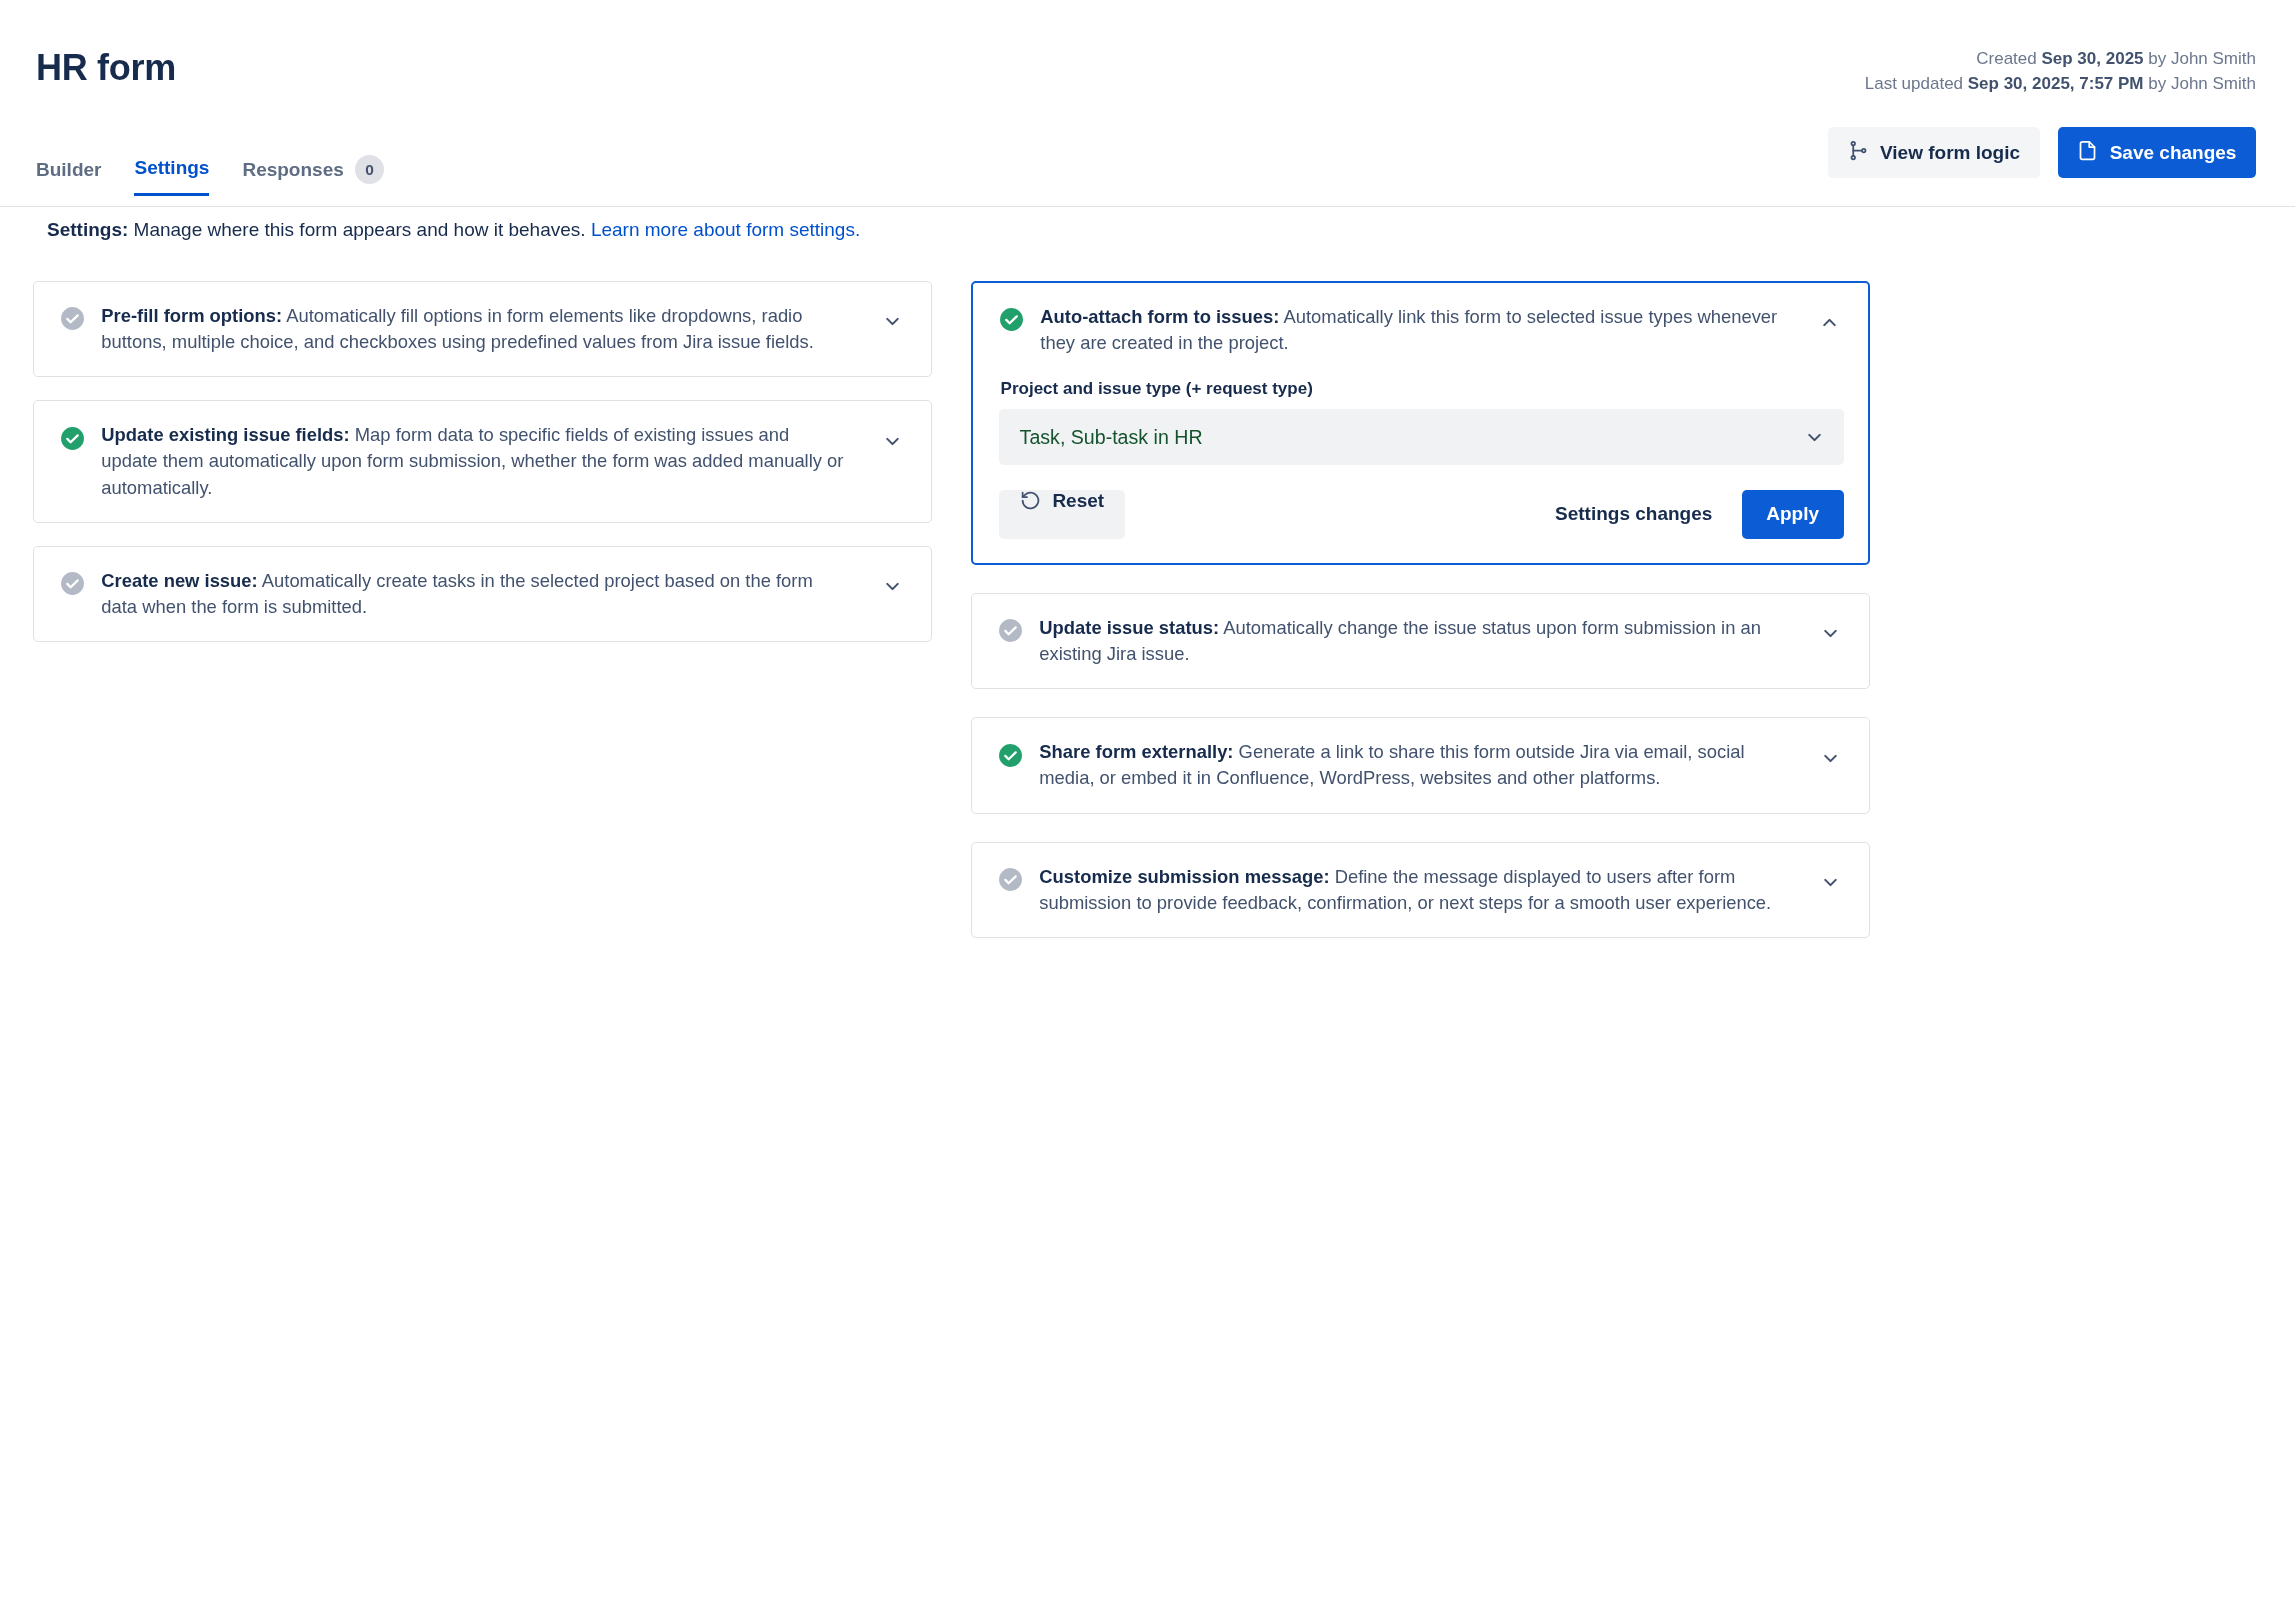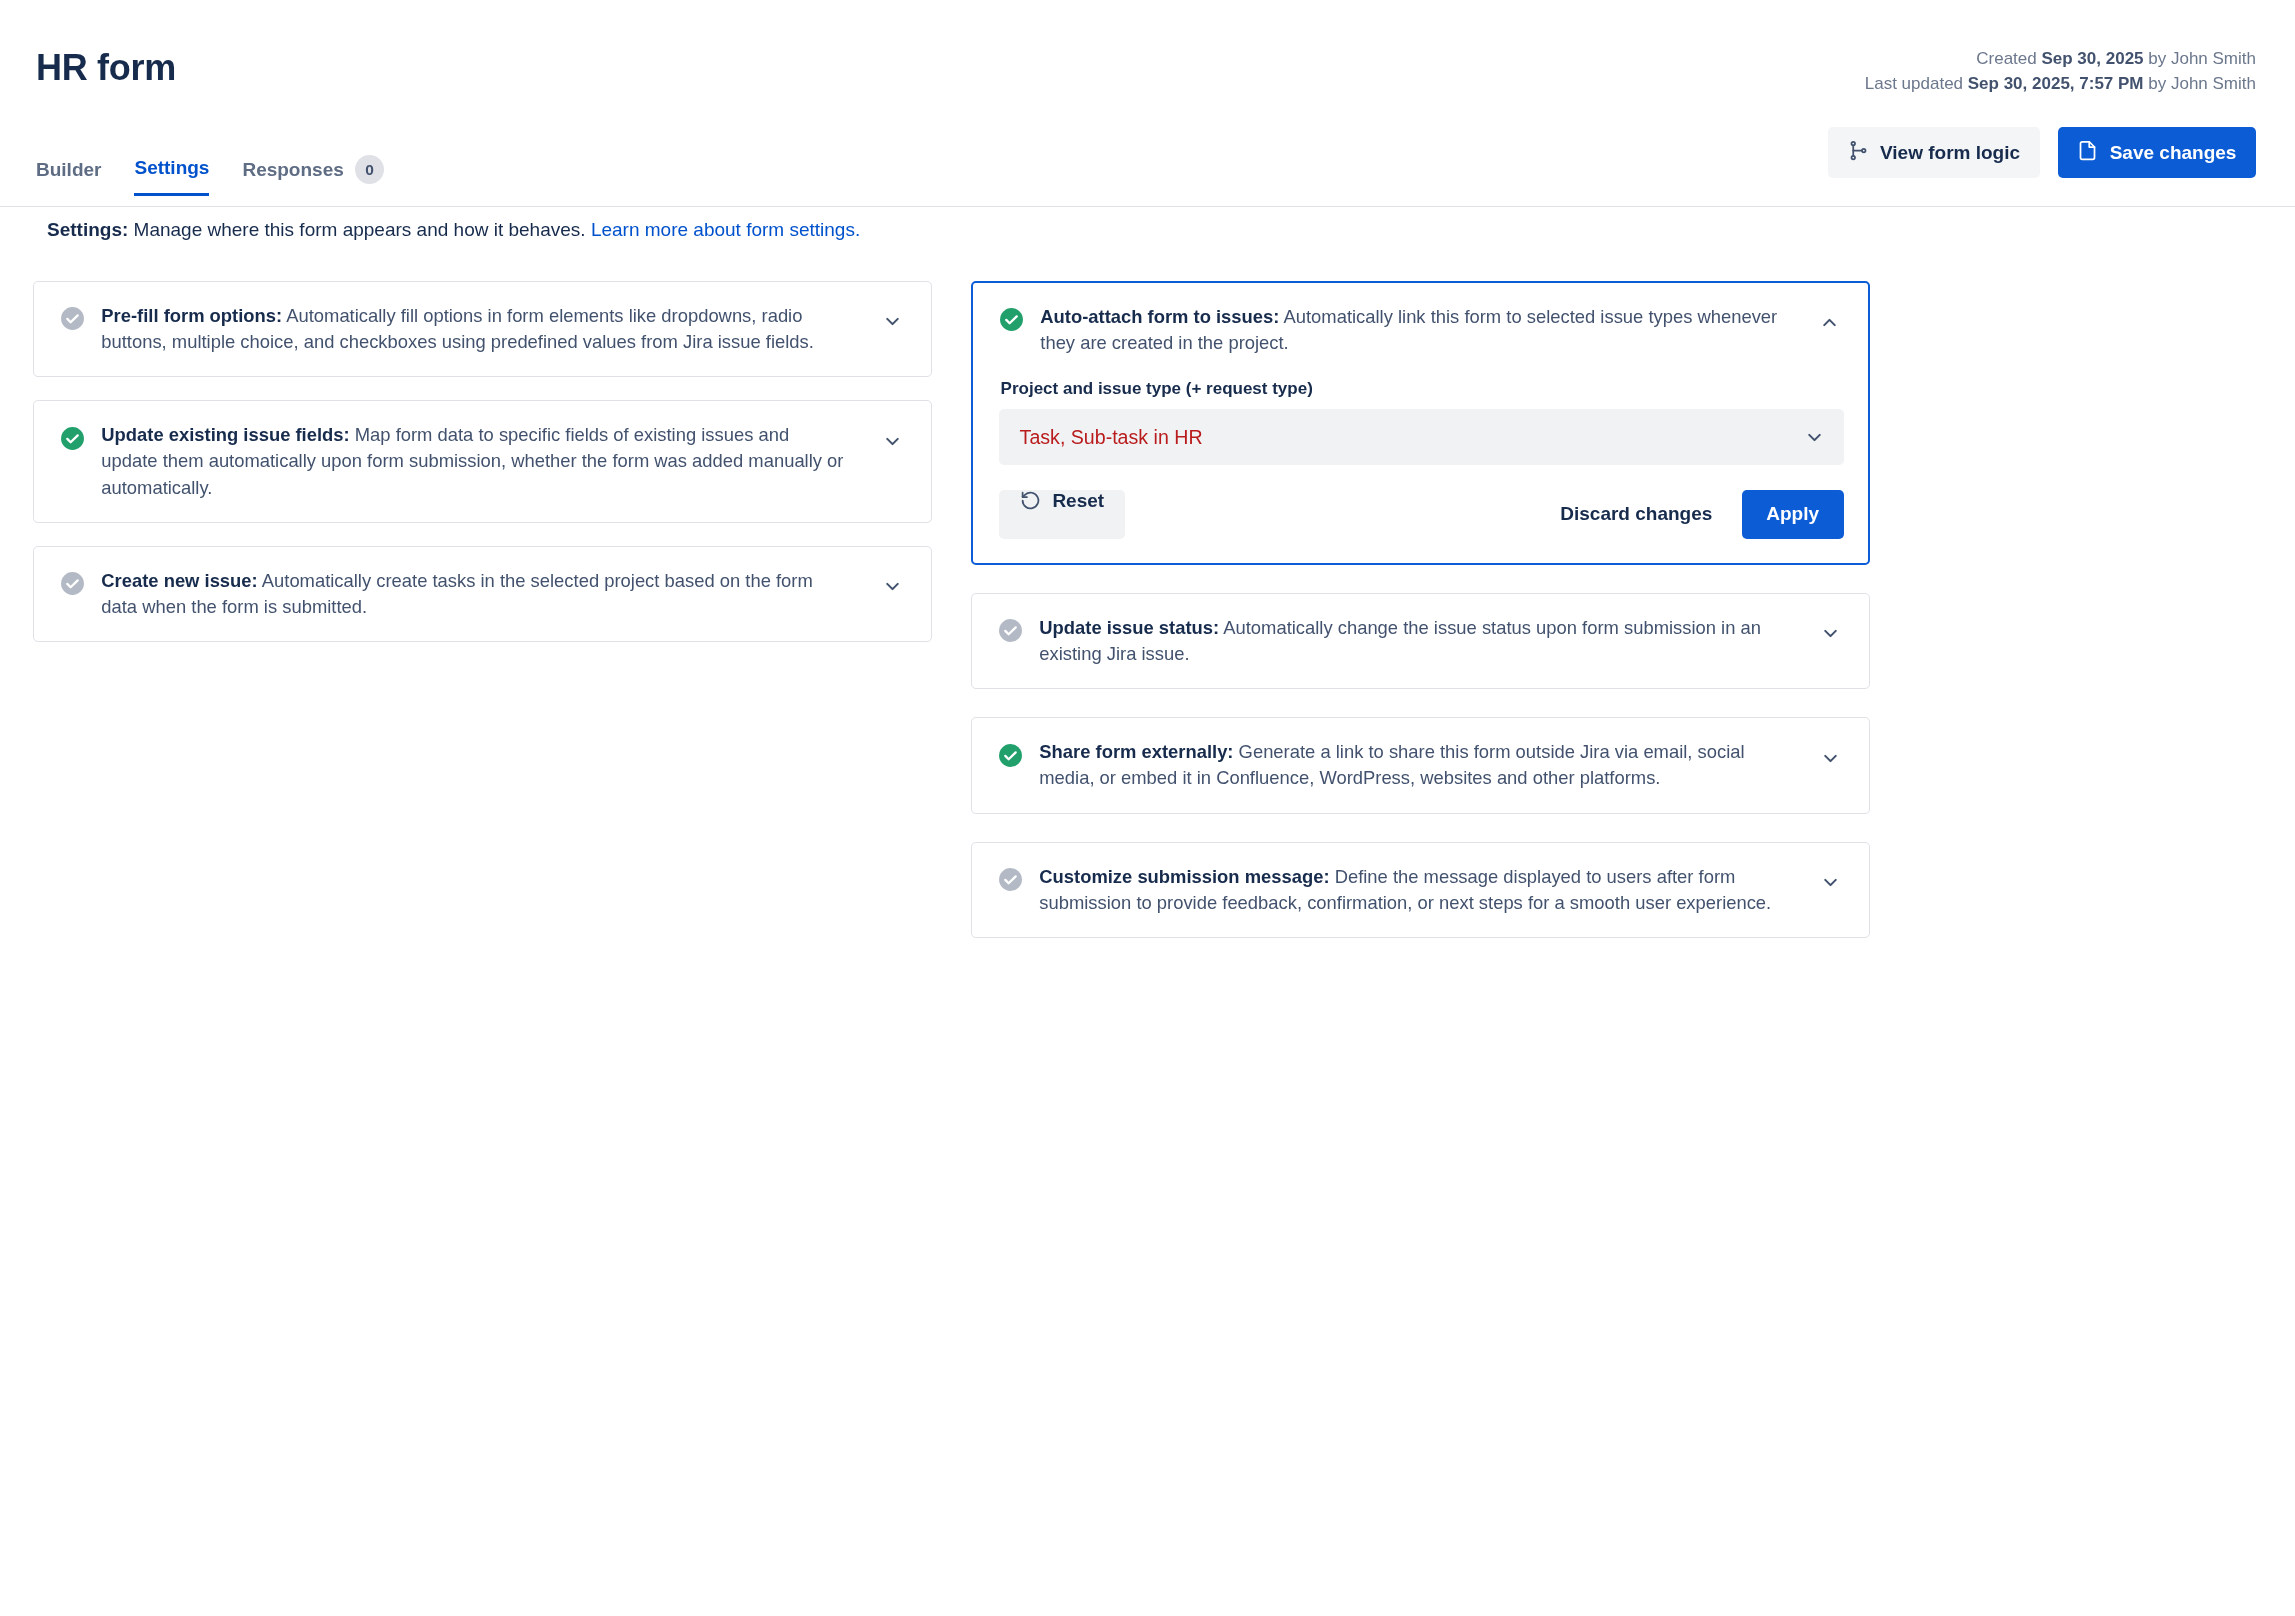--- a/index.html
+++ b/index.html
@@ -194,21 +194,21 @@
   .select {
     height: 56px;
     background: #f1f2f4;
     border: 1.6px solid #f1f2f4;
     border-radius: 4.9px;
     display: flex;
     align-items: center;
     justify-content: space-between;
     padding: 0 18px 0 19.6px;
     font-size: 19.6px;
-    color: #b91c1c;
+    color: #14532d;
     cursor: pointer;
   }
   .select .chev { color: #42526e; display: flex; }
   .card-actions {
     margin-top: 24.5px;
     display: flex;
     align-items: center;
     justify-content: space-between;
   }
   .btn-reset {
@@ -408,21 +408,21 @@
         <button class="btn-reset">
           <span>
             <svg width="21" height="21" viewBox="0 0 24 24" fill="none" stroke="#42526e" stroke-width="2" stroke-linecap="round" stroke-linejoin="round">
               <path d="M3 12a9 9 0 1 0 3-6.7L3 8"></path>
                 <path d="M3 3v5h5"></path>
             </svg>
           </span>
           <span>Reset</span>
         </button>
         <div class="right-actions">
-          <button class="btn-ghost">Discard changes</button>
+          <button class="btn-ghost">Settings changes</button>
           <button class="btn-apply">Apply</button>
         </div>
       </div>
     </div>
 
     <div class="card" style="margin-top:28px;">
       <div class="card-head">
         <span class="status-dot">
           <svg width="25" height="25" viewBox="0 0 24 24">
               <circle cx="12" cy="12" r="11" fill="#b3bac5"></circle>

